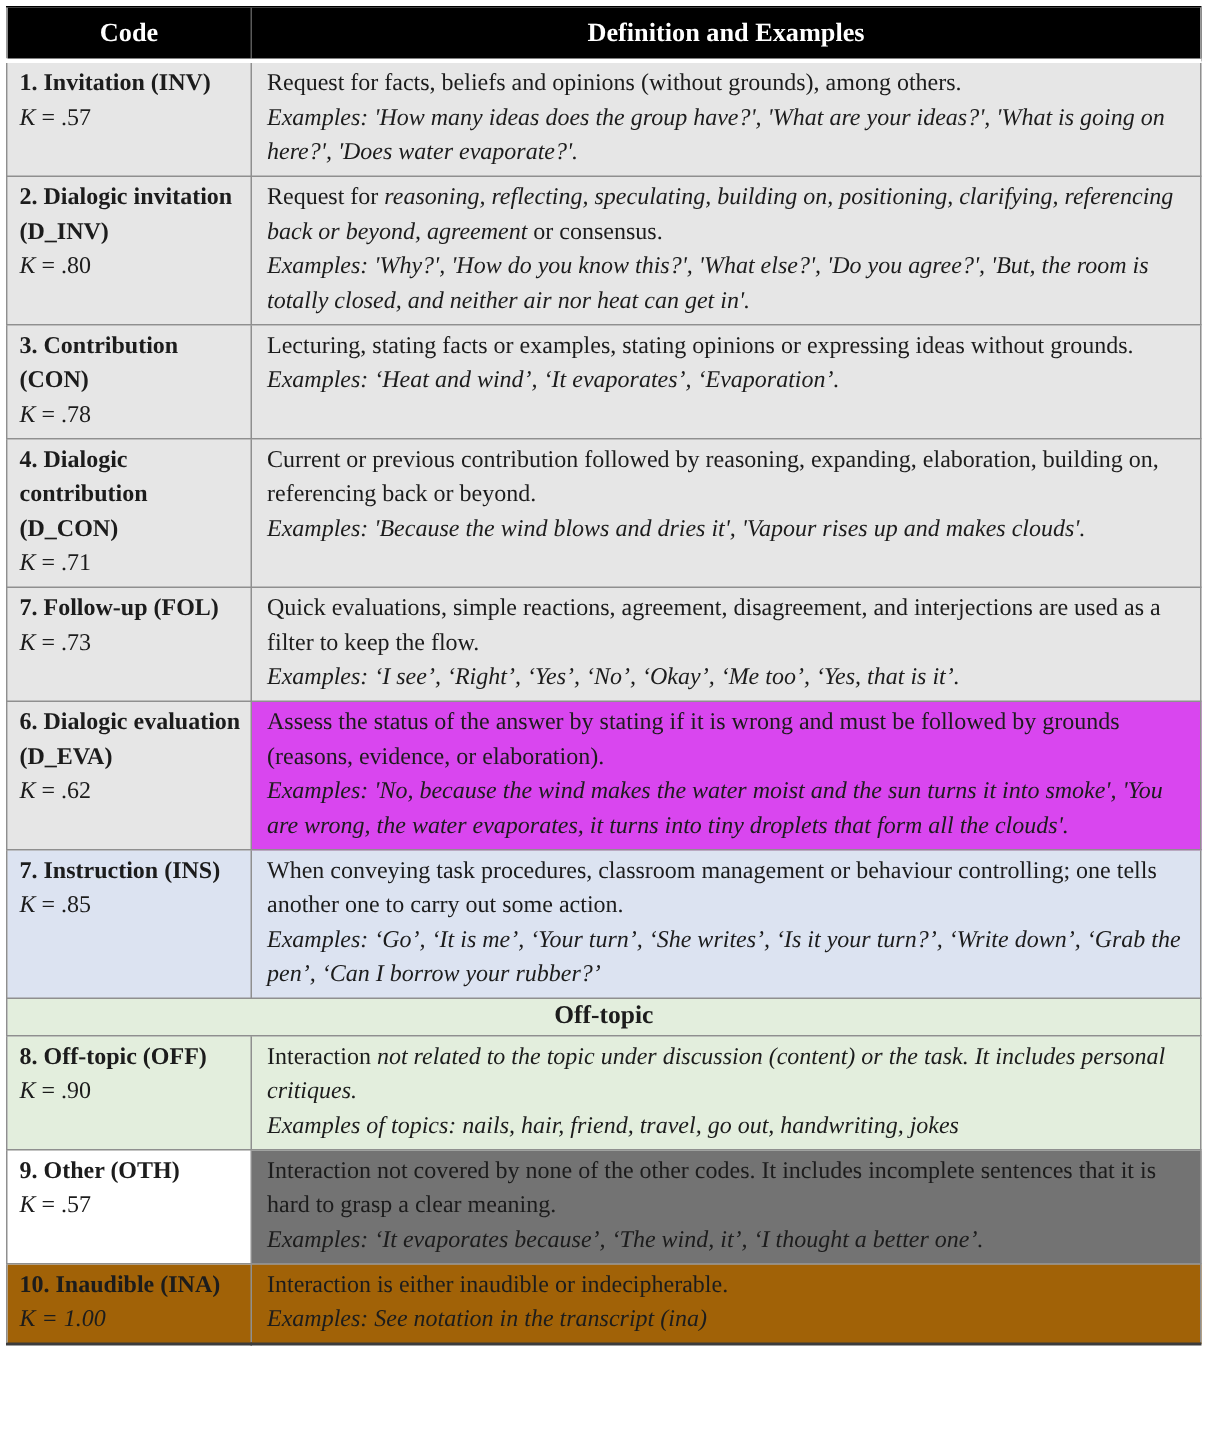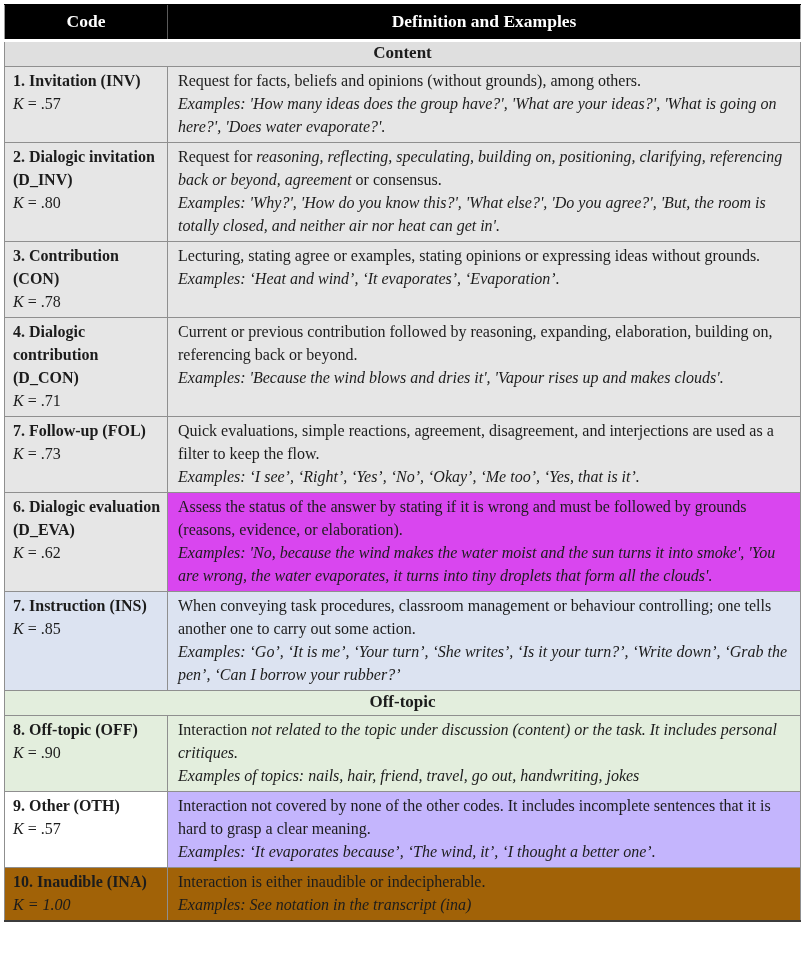--- a/index.html
+++ b/index.html
@@ -75,23 +75,20 @@
       <col class="c-def">
     </colgroup>
     <thead>
       <tr>
         <th class="col-code">Code</th>
         <th class="col-def">Definition and Examples</th>
       </tr>
     </thead>
     <tbody id="table-body">
         <tr>
-          <td colspan="2" class="section-cell" style="background: rgb(223, 223, 223);">Content</td>
-        </tr>
-        <tr>
           <td class="code-cell" style="background: rgb(230, 230, 230);">
             <div class="code-line"><span class="bd">1. Invitation (INV)</span></div>
             <div class="code-line kappa"><span class="it">K</span><span> = .57</span></div>
           </td>
           <td class="def-cell" style="background: rgb(230, 230, 230);">
             <div class="def-block"><span>Request for facts, beliefs and opinions (without grounds), among others.</span></div>
             <div class="def-block"><span class="it">Examples: 'How many ideas does the group have?', 'What are your ideas?', 'What is going on here?', 'Does water evaporate?'.</span></div>
           </td>
         </tr>
         <tr>
@@ -103,21 +100,21 @@
             <div class="def-block"><span>Request for </span><span class="it">reasoning, reflecting, speculating, building on, positioning, clarifying, referencing back or beyond, agreement</span><span> or consensus.</span></div>
             <div class="def-block"><span class="it">Examples: 'Why?', 'How do you know this?', 'What else?', 'Do you agree?', 'But, the room is totally closed, and neither air nor heat can get in'.</span></div>
           </td>
         </tr>
         <tr>
           <td class="code-cell" style="background: rgb(230, 230, 230);">
             <div class="code-line"><span class="bd">3. Contribution (CON)</span></div>
             <div class="code-line kappa"><span class="it">K</span><span> = .78</span></div>
           </td>
           <td class="def-cell" style="background: rgb(230, 230, 230);">
-            <div class="def-block"><span>Lecturing, stating agree or examples, stating opinions or expressing ideas without grounds.</span></div>
+            <div class="def-block"><span>Lecturing, stating facts or examples, stating opinions or expressing ideas without grounds.</span></div>
             <div class="def-block"><span class="it">Examples: ‘Heat and wind’, ‘It evaporates’, ‘Evaporation’.</span></div>
           </td>
         </tr>
         <tr>
           <td class="code-cell" style="background: rgb(230, 230, 230);">
             <div class="code-line"><span class="bd">4. Dialogic contribution (D_CON)</span></div>
             <div class="code-line kappa"><span class="it">K</span><span> = .71</span></div>
           </td>
           <td class="def-cell" style="background: rgb(230, 230, 230);">
             <div class="def-block"><span>Current or previous contribution followed by reasoning, expanding, elaboration, building on, referencing back or beyond.</span></div>
@@ -165,21 +162,21 @@
           <td class="def-cell" style="background: rgb(227, 238, 221);">
             <div class="def-block"><span>Interaction </span><span class="it">not related to the topic under discussion (content) or the task. It includes personal critiques.</span></div>
             <div class="def-block"><span class="it">Examples of topics: nails, hair, friend, travel, go out, handwriting, jokes</span></div>
           </td>
         </tr>
         <tr>
           <td class="code-cell" style="background: rgb(255, 255, 255);">
             <div class="code-line"><span class="bd">9. Other (OTH)</span></div>
             <div class="code-line kappa"><span class="it">K</span><span> = .57</span></div>
           </td>
-          <td class="def-cell" style="background: #c4b5fd;">
+          <td class="def-cell" style="background: #737373;">
             <div class="def-block"><span>Interaction not covered by none of the other codes. It includes incomplete sentences that it is hard to grasp a clear meaning.</span></div>
             <div class="def-block"><span class="it">Examples: ‘It evaporates because’, ‘The wind, it’, ‘I thought a better one’.</span></div>
           </td>
         </tr>
         <tr>
           <td class="code-cell" style="background: #a16207;">
             <div class="code-line"><span class="bd">10. Inaudible (INA)</span></div>
             <div class="code-line kappa"><span class="it">K = 1.00</span></div>
           </td>
           <td class="def-cell" style="background: #a16207;">

